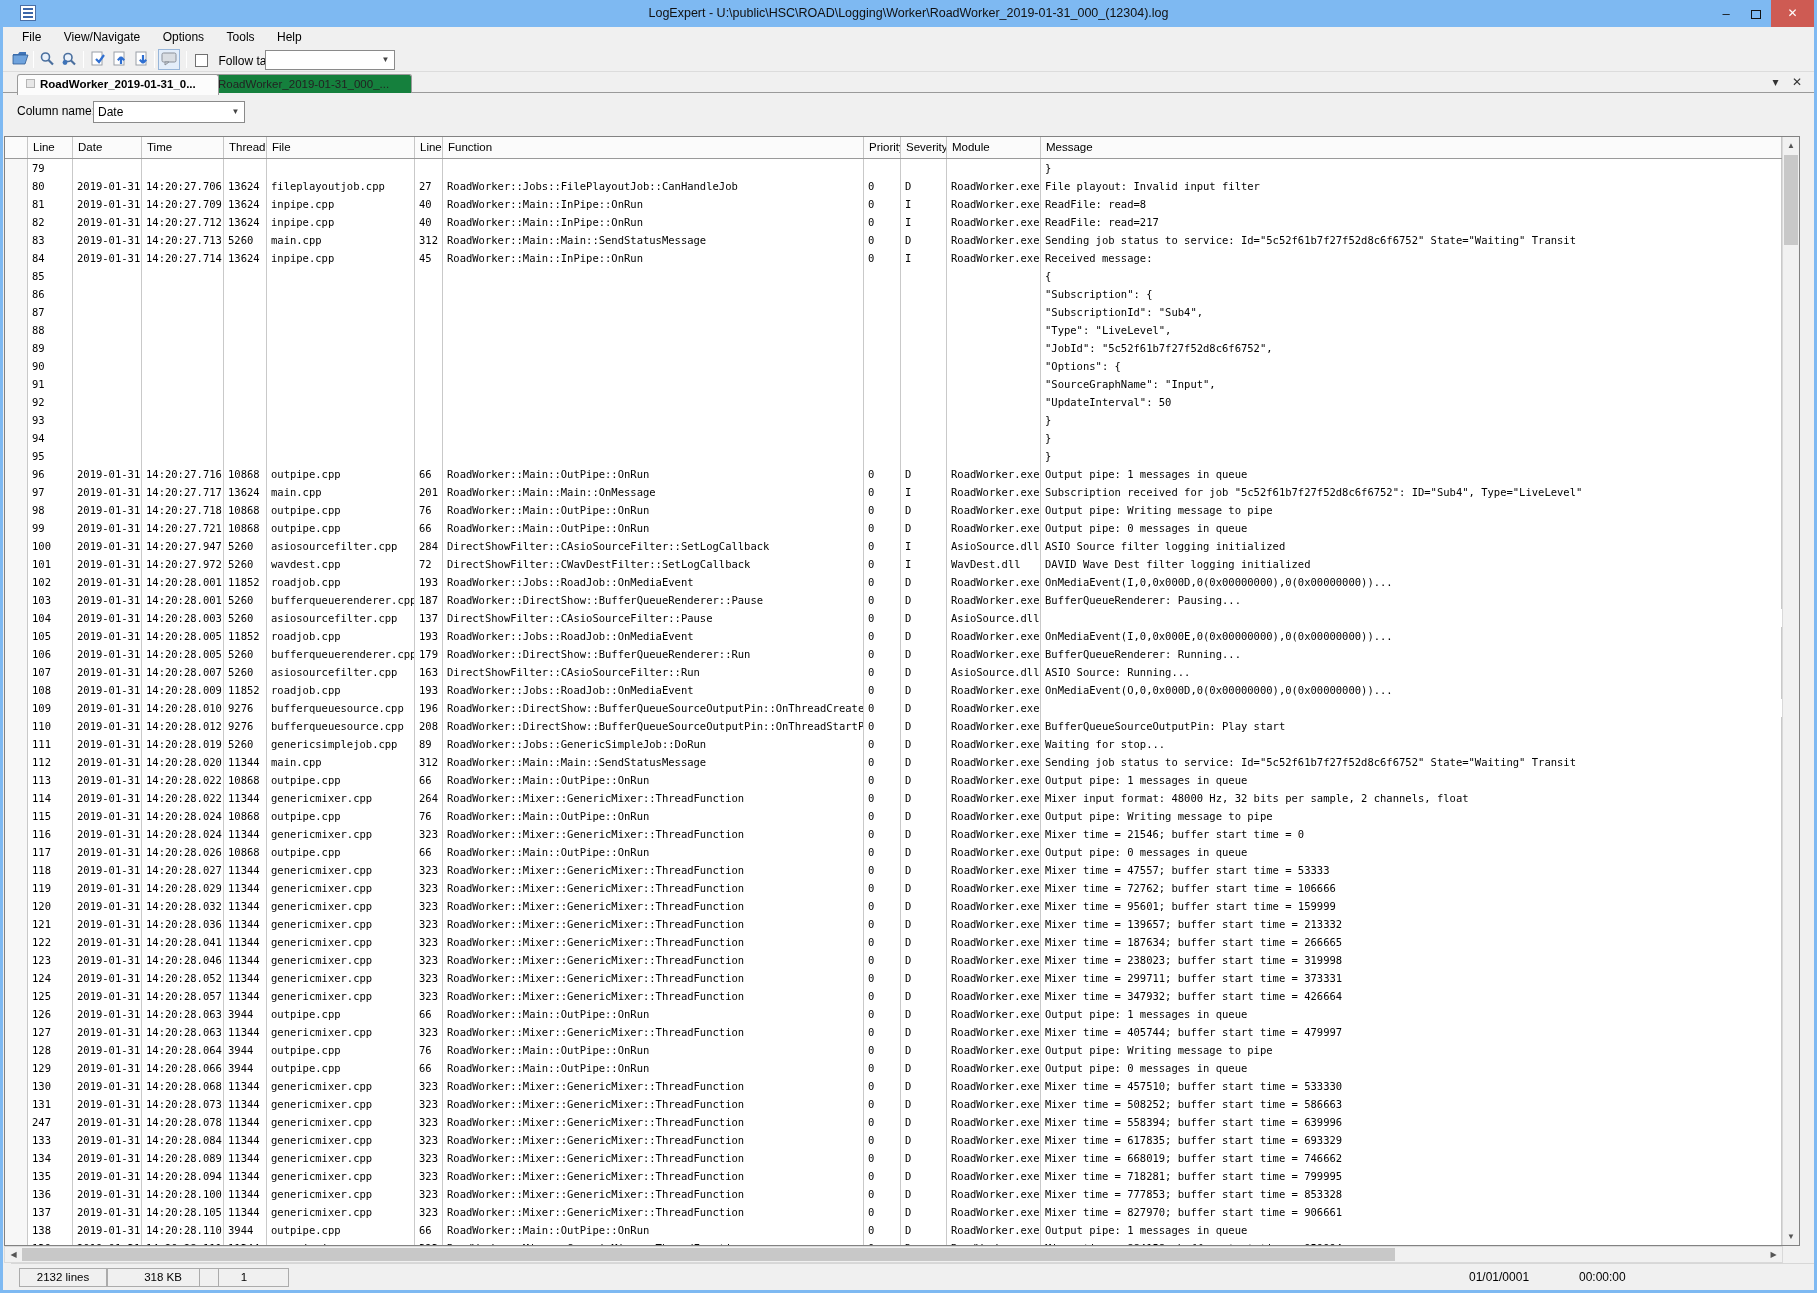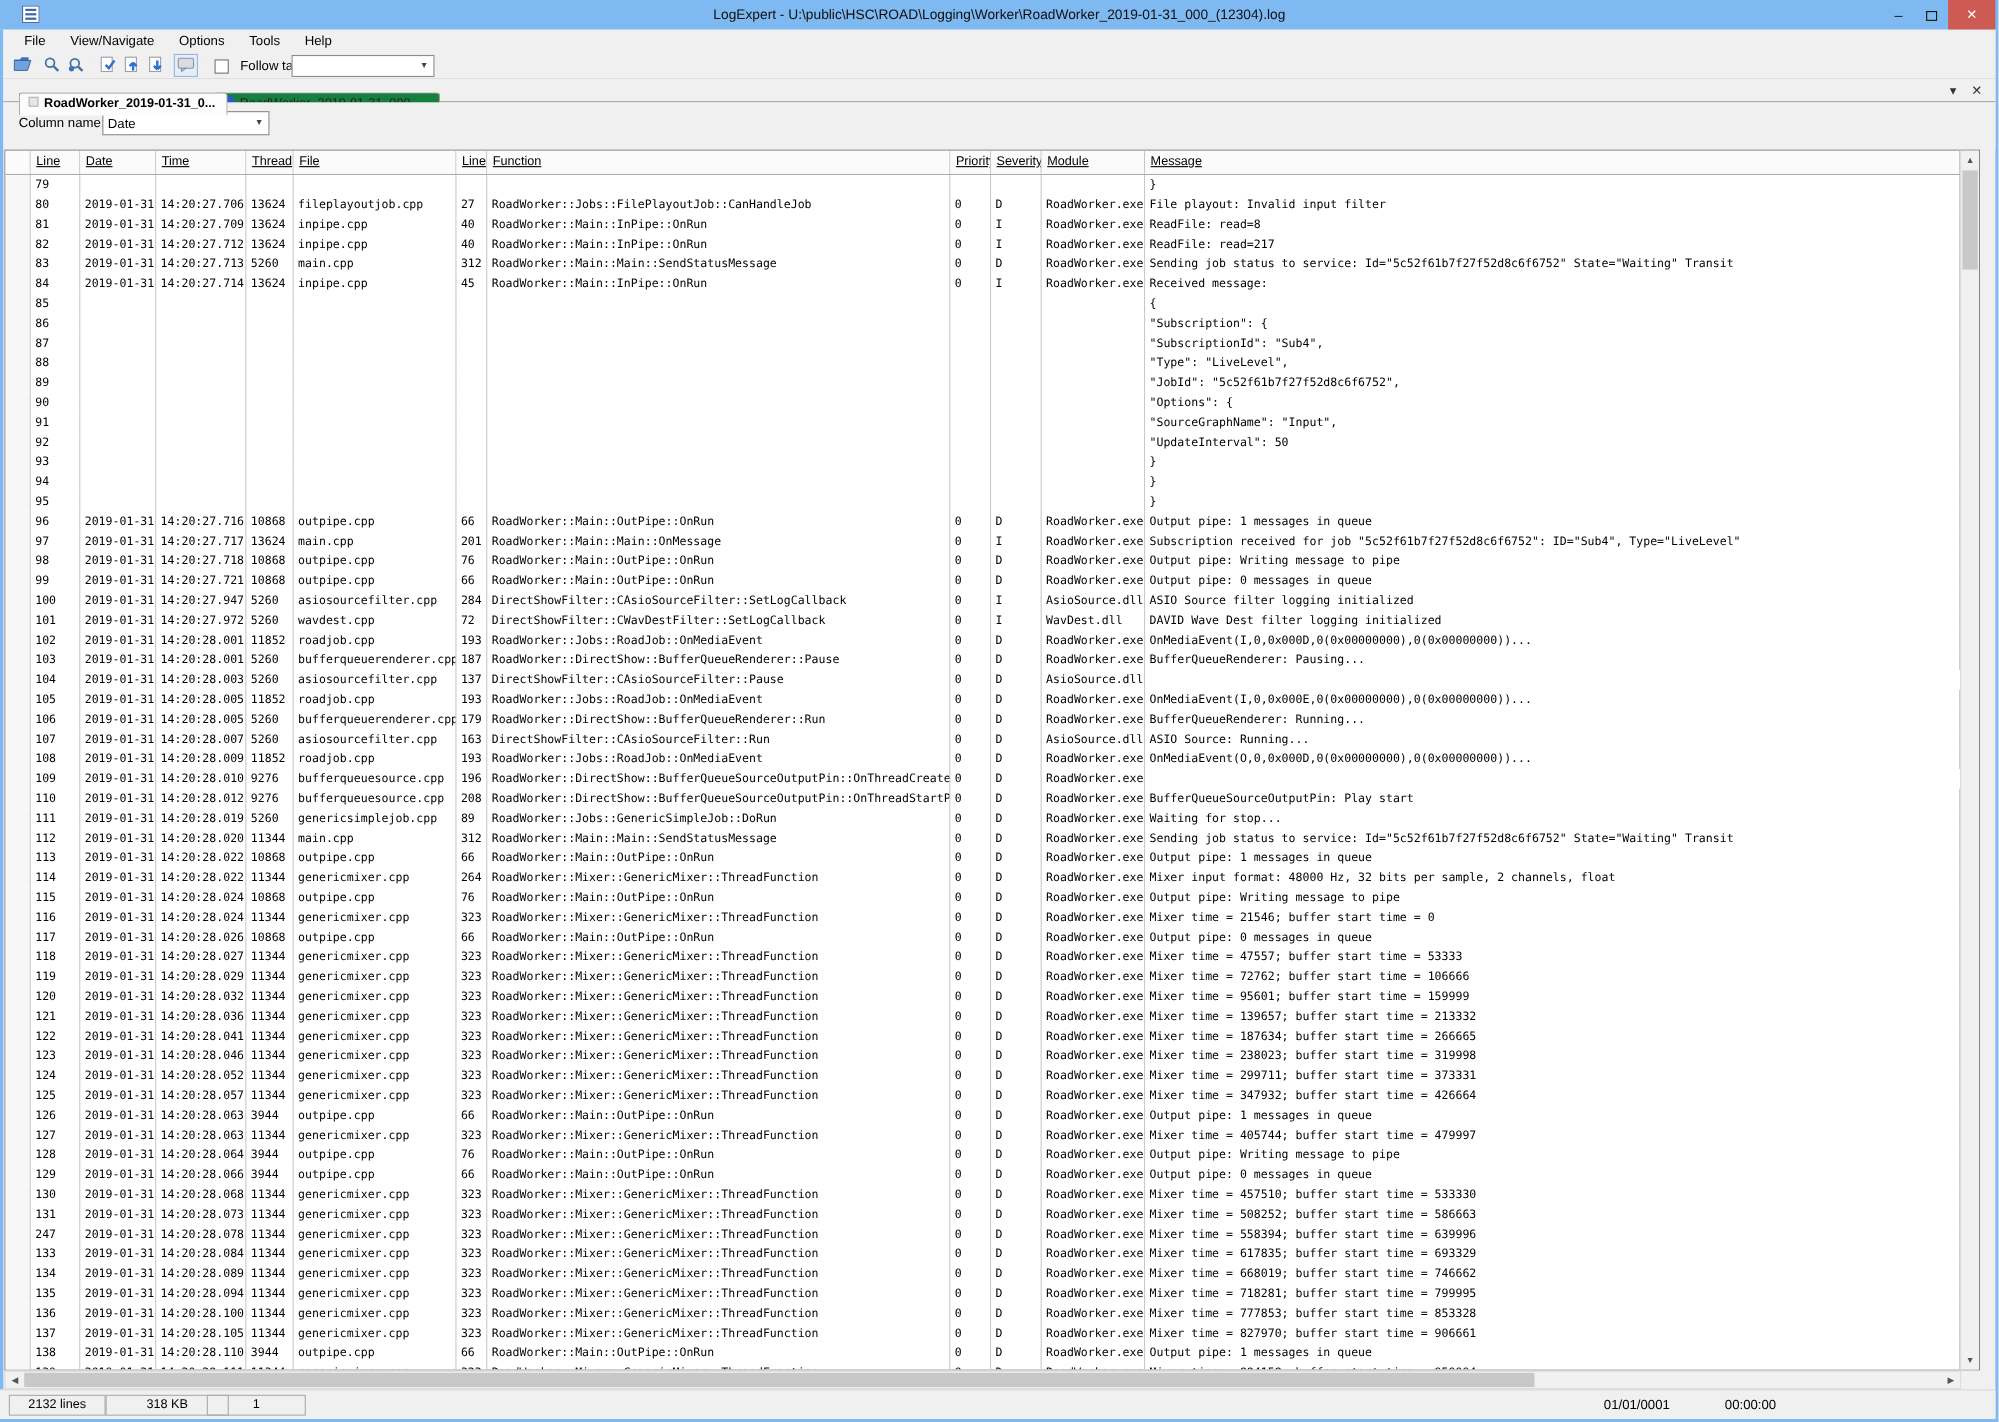--- a/index.html
+++ b/index.html
@@ -34,59 +34,59 @@
   .checkbox { display:inline-block; width:13px; height:13px; background:#fff; border:1px solid #707070; vertical-align:middle; }
   .followtail span.lbl { font-size:12px; vertical-align:middle; margin-left:6px; line-height:18px; }
   .combo { background:#fff; border:1px solid #8a8a8a; position:relative; }
   .combo .val { font-size:12px; line-height:18px; padding-left:4px; white-space:nowrap; overflow:hidden; }
   .combo .arrow { position:absolute; right:2px; top:0; bottom:0; width:13px; text-align:center; font-size:8px; color:#444; line-height:18px; }
   .toolbar .combo { position:absolute; left:262px; top:2px; width:130px; height:20px; }
   .toolbar .combo .val, .toolbar .combo .arrow { line-height:18px; }
 
   
   .tabstrip { position:absolute; left:3px; right:3px; top:72px; height:21px; background:#f0f0f0; border-bottom:1px solid #9a9a9a; }
-  .tab { position:absolute; top:12px; height:20px; font-size:11.5px; line-height:19px; padding:0 10px 0 8px; white-space:nowrap; border:1px solid #9a9a9a; border-bottom:none; border-radius:3px 3px 0 0; }
+  .tab { position:absolute; top:2px; height:20px; font-size:11.5px; line-height:19px; padding:0 22px 0 8px; white-space:nowrap; border:1px solid #9a9a9a; border-bottom:none; border-radius:3px 3px 0 0; }
   .tab-active { left:14px; background:#fcfcfc; font-weight:bold; z-index:2; height:21px; }
   .tab-inactive { left:192px; background:#15803d; color:#222; }
   .tab .tabicon { display:inline-block; width:9px; height:9px; margin-right:5px; }
   .tabicon-doc { background:#e7e7e7; border:1px solid #b5b5b5; }
   .tabicon-dot { background:#2e58c8; width:7px; height:7px; }
   .tabstrip-right { position:absolute; right:12px; top:3px; font-size:12px; color:#333; }
   .tabstrip-right span { margin-left:10px; }
 
   
   .columnrow { position:absolute; left:3px; right:3px; top:93px; height:43px; background:#f0f0f0; }
   .columnrow .lbl { position:absolute; left:14px; top:11px; font-size:12px; }
   .columnrow .combo { position:absolute; left:90px; top:8px; width:152px; height:22px; }
   .columnrow .combo .val, .columnrow .combo .arrow { line-height:20px; }
 
   
   .grid-area { position:absolute; left:4px; top:136px; width:1796px; height:1110px; background:#fff; border:1px solid #828282; }
   .grid-inner { position:absolute; left:0; top:0; right:17px; bottom:0; overflow:hidden; }
   .grid-row { display:grid; grid-template-columns:23px 45px 69px 82px 43px 148px 28px 421px 37px 46px 94px 1fr; height:18px; }
-  .grid-header { height:22px; border-bottom:1px solid #9a9a9a; background:#fbfbfb;text-decoration:underline; }
+  .grid-header { height:22px; border-bottom:1px solid #9a9a9a; background:#fbfbfb; }
   .grid-header .grid-row { height:21px; }
   .hcell { font-size:11.5px; line-height:21px; color:#000; padding-left:5px; border-right:1px solid #c6c6c6; white-space:nowrap; overflow:hidden; background:#fbfbfb; }
   .grid-body { position:absolute; top:22px; left:0; right:0; bottom:0; overflow:hidden; background:#fff; }
   .cell { font-family:"DejaVu Sans Mono",monospace; font-size:10.5px; line-height:18px; color:#000; padding-left:4px; border-right:1px solid #c9c9c9; white-space:pre; overflow:hidden; }
   .cell.gutter { background:#f7f7f7; }
 
   
   .vscroll { position:absolute; top:0; right:0; width:17px; bottom:0; background:#f1f1f1; border-left:1px solid #d9d9d9; }
   .vscroll .arr { position:absolute; left:0; width:16px; height:17px; text-align:center; color:#555; font-size:8px; line-height:17px; }
   .vscroll .arr-up { top:0; } .vscroll .arr-down { bottom:0; }
   .vscroll .thumb { position:absolute; left:1px; width:14px; top:18px; height:90px; background:#c8c8c8; }
   .hscroll { position:absolute; left:4px; top:1246px; width:1779px; height:17px; background:#f1f1f1; border:1px solid #d9d9d9; }
   .hscroll .arr { position:absolute; top:0; width:17px; height:15px; text-align:center; color:#555; font-size:8px; line-height:15px; }
   .hscroll .arr-left { left:0; } .hscroll .arr-right { right:0; }
   .hscroll .thumb { position:absolute; top:1px; height:13px; left:17px; width:1373px; background:#c8c8c8; }
   .scroll-corner { position:absolute; left:1783px; top:1246px; width:17px; height:17px; background:#f1f1f1; }
 
   
-  .statusbar { position:absolute; left:0; right:3px; top:1263px; height:27px; background:#f0f0f0; border-top:1px solid #d7d7d7; }
+  .statusbar { position:absolute; left:11px; right:3px; top:1263px; height:27px; background:#f0f0f0; border-top:1px solid #d7d7d7; }
   .status-cell { position:absolute; top:4px; height:19px; border:1px solid #ababab; text-align:center; font-size:11.5px; line-height:17px; color:#000; }
   .sc-lines { left:8px; width:88px; }
   .sc-size { left:96px; width:112px; }
   .sc-line { left:188px; width:90px; }
   .status-text { position:absolute; top:4px; height:19px; font-size:12px; line-height:19px; color:#000; }
   .st-date { left:1458px; }
   .st-time { left:1568px; }
 </style>
 </head>
 <body>

